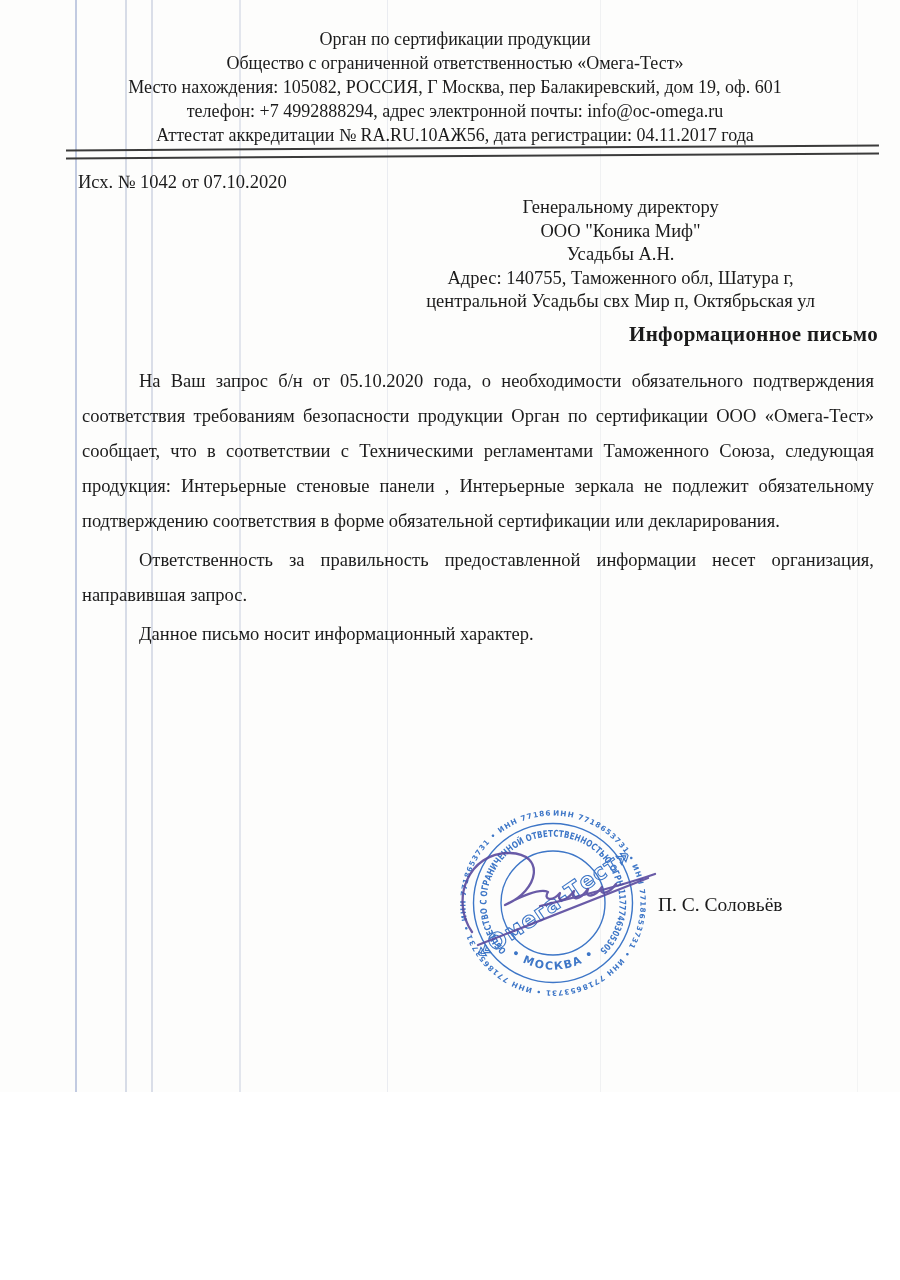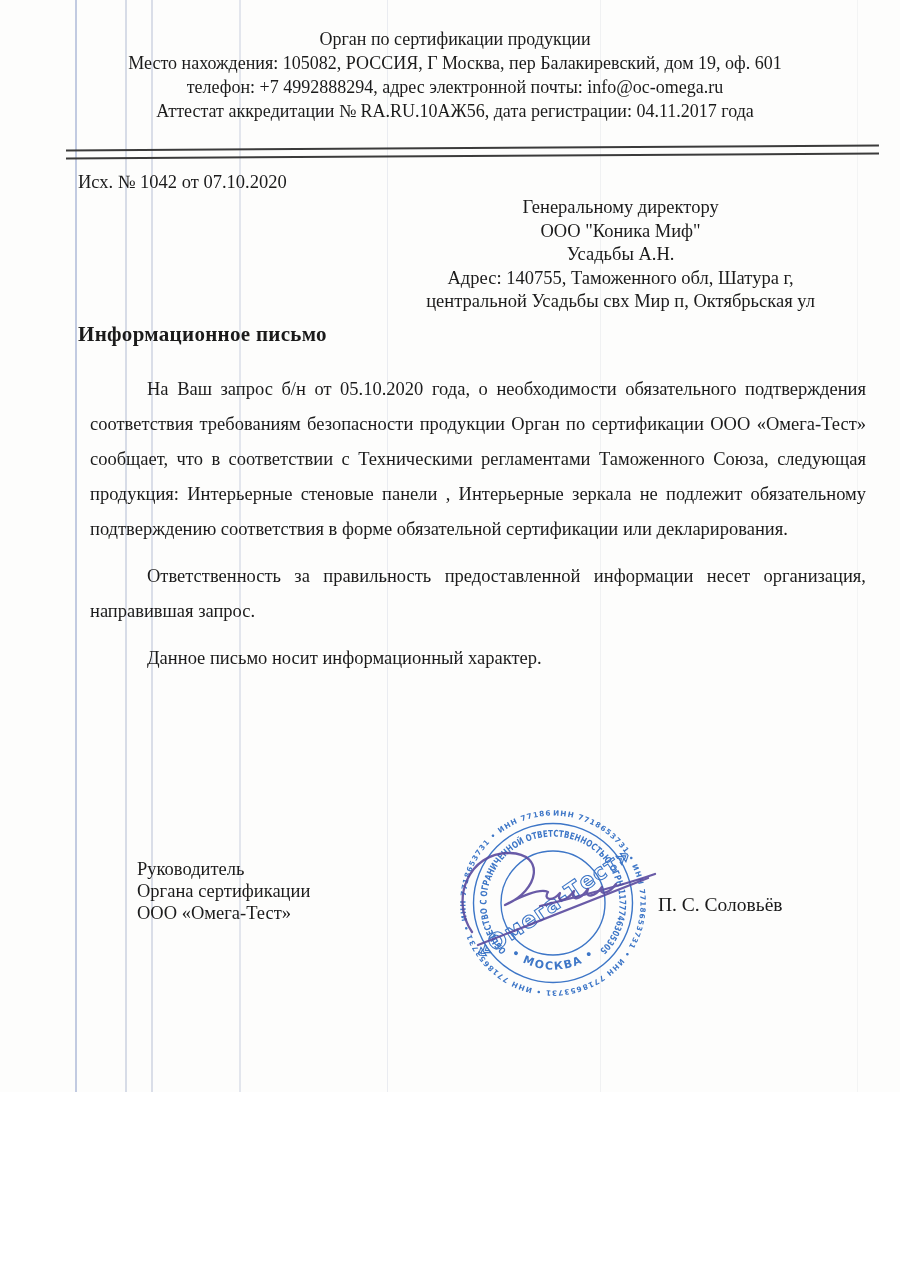--- a/index.html
+++ b/index.html
@@ -47,34 +47,34 @@
     position: absolute;
     top: 196px; right: 85px;
     text-align: center;
     font-size: 18.5px;
     line-height: 23.5px;
   }
   .title {
     position: absolute;
     top: 322px; left: 78px; width: 800px;
     margin: 0;
-    text-align: left;
+    text-align: right;
     font-size: 21px;
     font-weight: bold;
     letter-spacing: 0.3px;
   }
   .body-text {
     position: absolute;
     top: 360px; left: 78px; width: 800px;
     font-size: 18.5px;
     line-height: 35px;
     text-align: justify;
   }
   .body-text p {
-    margin: 12px;
+    margin: 4px;
     text-indent: 57px;
   }
   .sig-block {
     position: absolute;
     top: 858px; left: 137px;
     font-size: 18.5px;
     line-height: 22px;
   }
   .signer-name {
     position: absolute;
@@ -126,20 +126,21 @@
   <div class="scan-line" style="left:75px; width:2px; background:#7b8fc0; opacity:0.45;"></div>
   <div class="scan-line" style="left:125px; width:2px; background:#8a97bb; opacity:0.32;"></div>
   <div class="scan-line" style="left:151px; width:2px; background:#8a97bb; opacity:0.30;"></div>
   <div class="scan-line" style="left:239px; width:2px; background:#8a97bb; opacity:0.22;"></div>
   <div class="scan-line" style="left:387px; width:1px; background:#8a97bb; opacity:0.16;"></div>
   <div class="scan-line" style="left:600px; width:1px; background:#9aa2b5; opacity:0.13;"></div>
   <div class="scan-line" style="left:857px; width:1px; background:#9aa2b5; opacity:0.10;"></div>
 
   <header class="letterhead">
     <div>Орган по сертификации продукции</div>
+    <div>Общество с ограниченной ответственностью «Омега-Тест»</div>
     <div>Место нахождения: 105082, РОССИЯ, Г Москва, пер Балакиревский, дом 19, оф. 601</div>
     <div>телефон: +7 4992888294, адрес электронной почты: info@oc-omega.ru</div>
     <div>Аттестат аккредитации № RA.RU.10АЖ56, дата регистрации: 04.11.2017 года</div>
   </header>
 
   <div class="rule"></div>
 
   <div class="ref">Исх. № 1042 от 07.10.2020</div>
 
   <div class="recipient">
@@ -151,25 +152,20 @@
   </div>
 
   <h1 class="title">Информационное письмо</h1>
 
   <div class="body-text">
     <p>На Ваш запрос б/н от 05.10.2020 года, о необходимости обязательного подтверждения соответствия требованиям безопасности продукции Орган по сертификации ООО «Омега-Тест» сообщает, что в соответствии с Техническими регламентами Таможенного Союза, следующая продукция: Интерьерные стеновые панели , Интерьерные зеркала не подлежит обязательному подтверждению соответствия в форме обязательной сертификации или декларирования.</p>
     <p>Ответственность за правильность предоставленной информации несет организация, направившая запрос.</p>
     <p>Данное письмо носит информационный характер.</p>
   </div>
 
-  <div class="sig-block">
-    <div>Руководитель</div>
-    <div>Органа сертификации</div>
-    <div>ООО «Омега-Тест»</div>
-  </div>
 
   <div class="signer-name">П. С. Соловьёв</div>
 
   <svg class="stamp" viewBox="0 0 190 190" aria-hidden="true">
     <defs>
       <path id="ringOuter" d="M 95 7.5 A 87.5 87.5 0 1 1 95 182.5 A 87.5 87.5 0 1 1 95 7.5"></path>
       <path id="ringMain" d="M 49.6 143.6 A 66.5 66.5 0 1 1 140.4 143.6"></path>
       <path id="ringBottom" d="M 49.6 143.6 A 66.5 66.5 0 0 0 140.4 143.6"></path>
     </defs>
     <circle cx="95" cy="95" r="79.5" fill="none" stroke="#2f6cc3" stroke-width="1.4"></circle>

